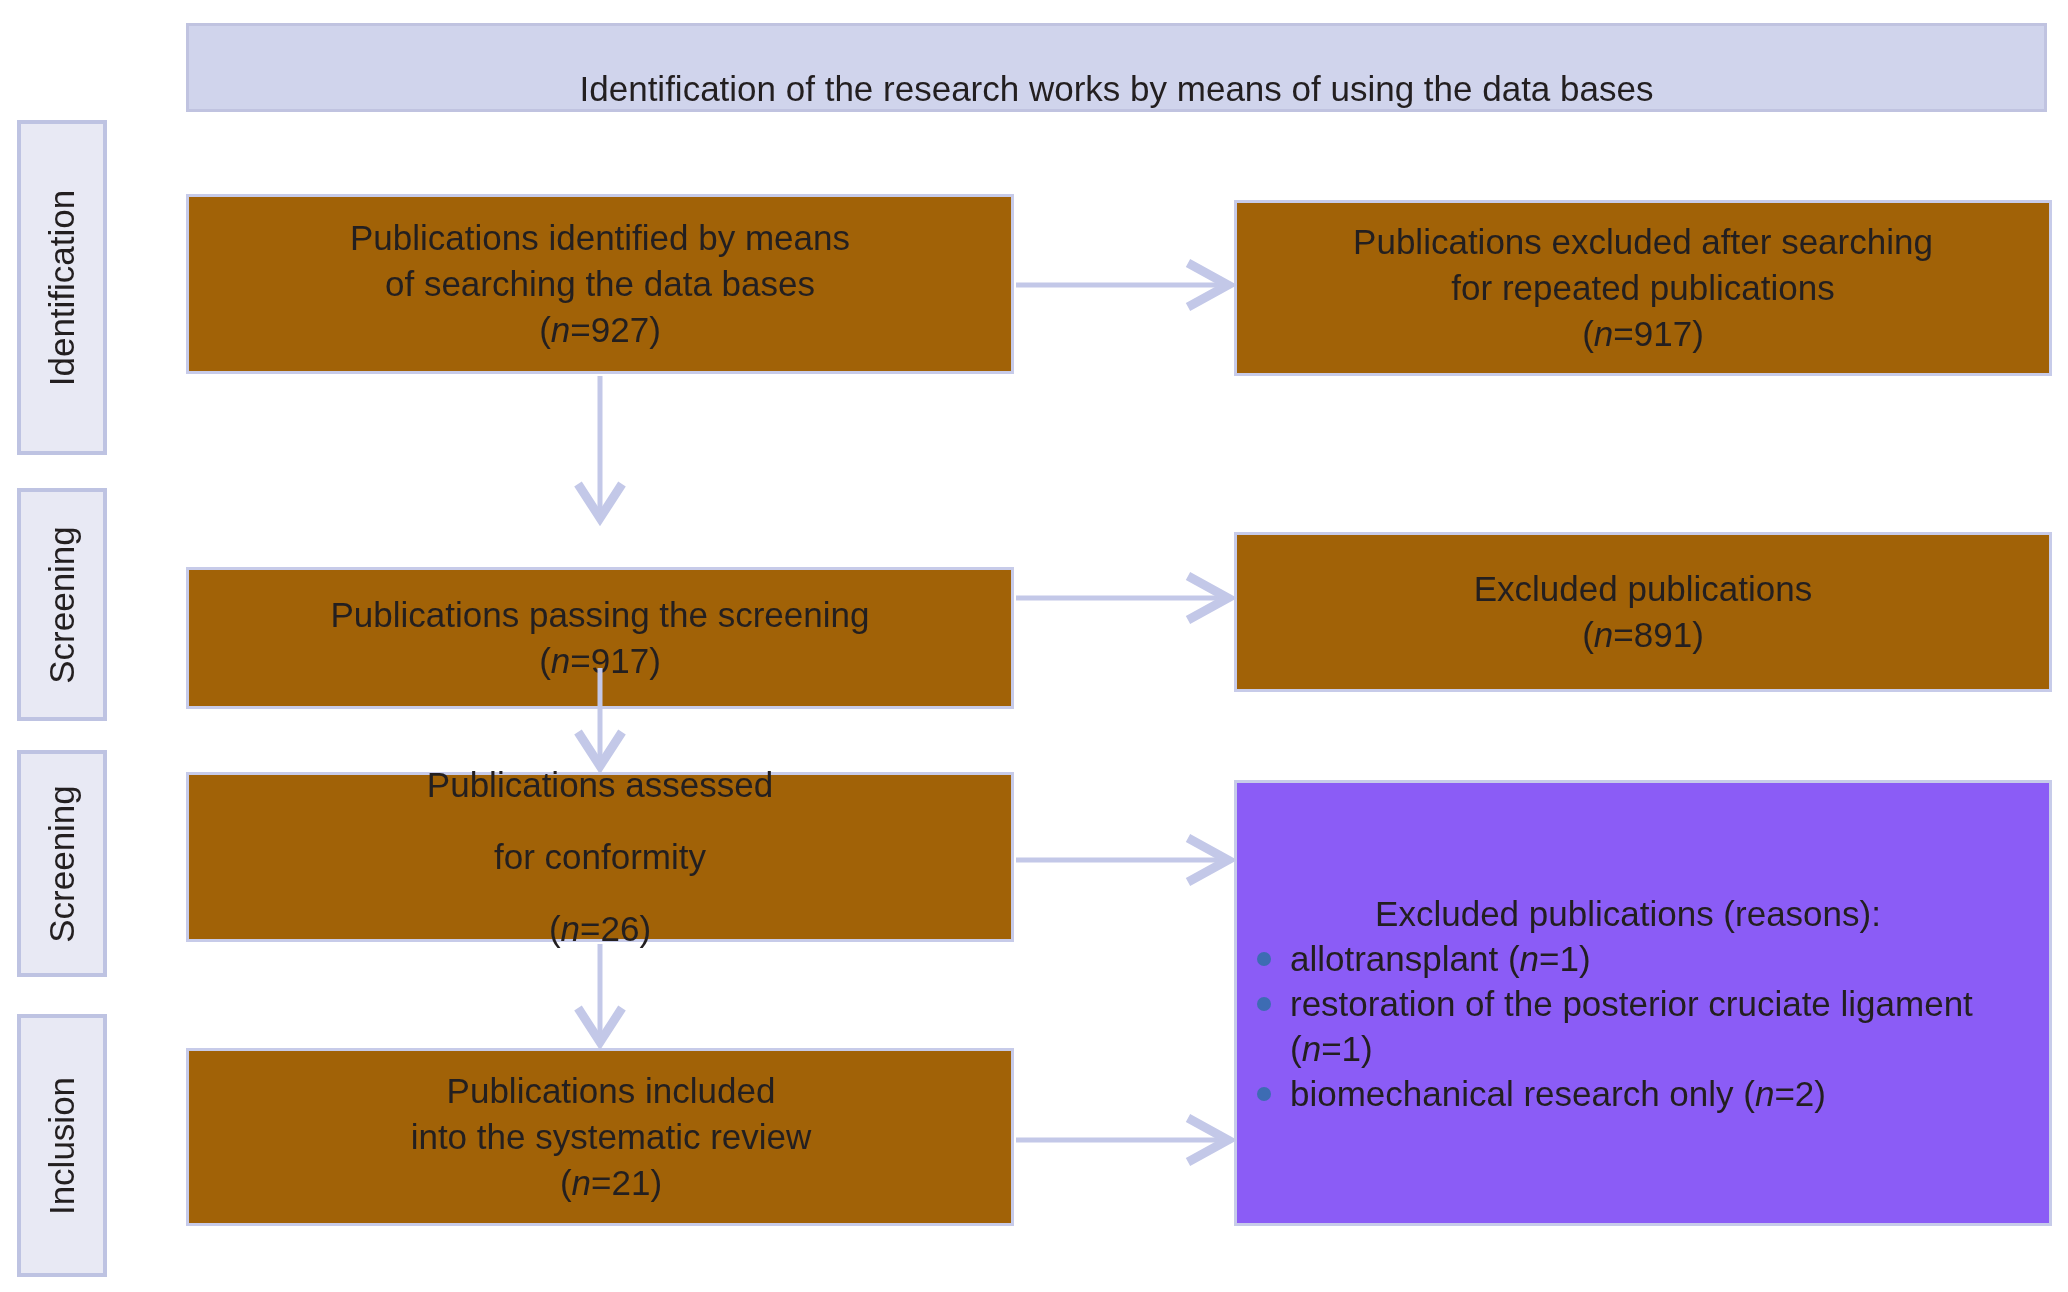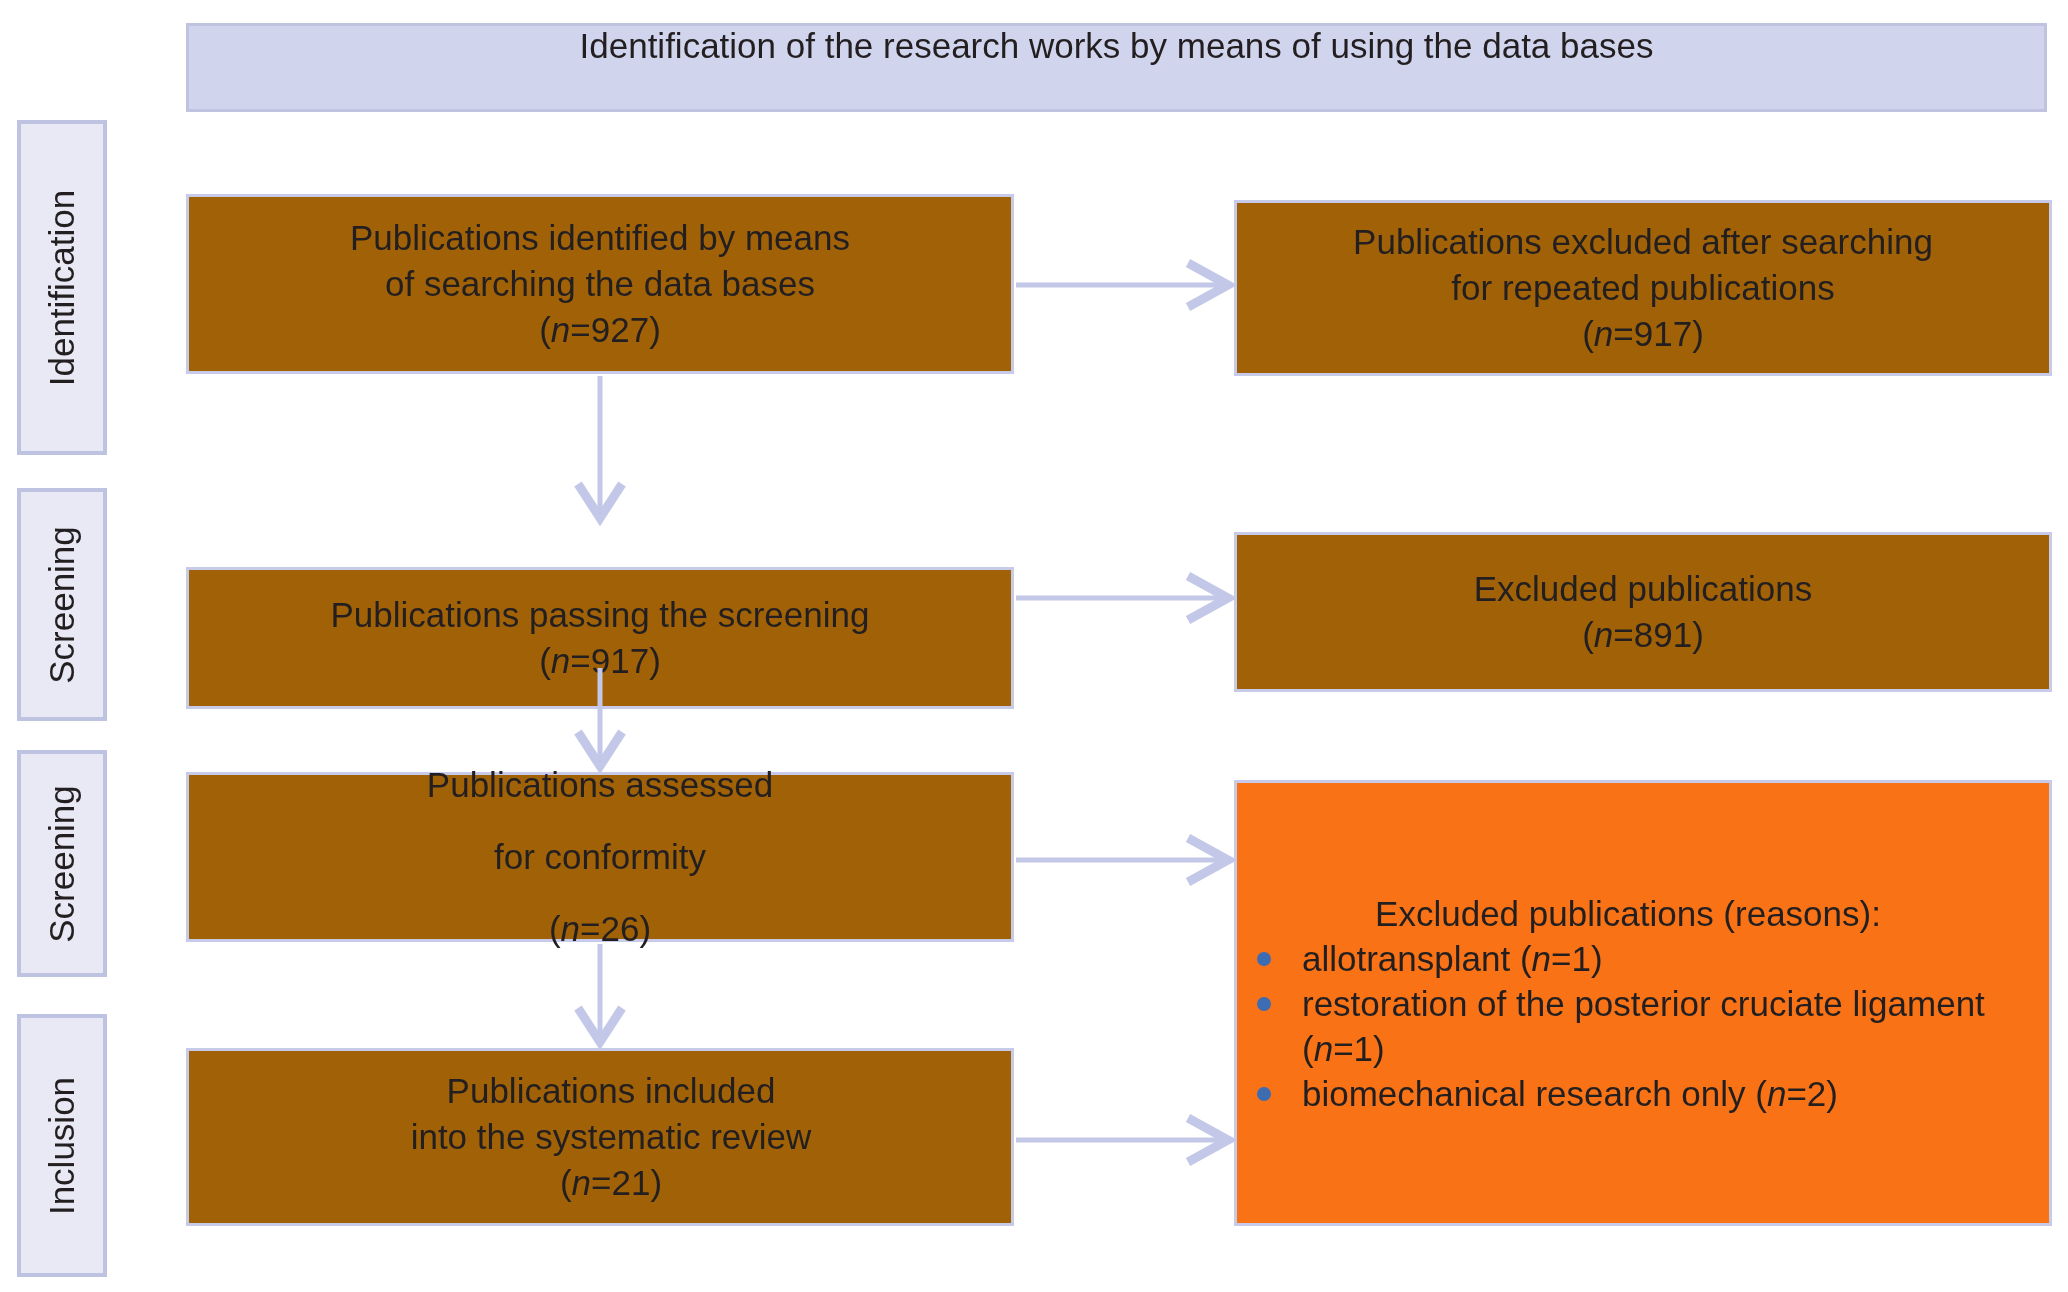--- a/index.html
+++ b/index.html
@@ -19,21 +19,21 @@
     background:#ffffff;
     font-family:"Liberation Sans", sans-serif;
     color:var(--text);
     overflow:hidden;
   }
   .banner{
     position:absolute;left:186px;top:23px;width:1861px;height:89px;
     background:var(--accent-fill);
     border:3px solid var(--accent-border);
     box-sizing:border-box;
-    display:flex;align-items:flex-start;justify-content:center;
+    display:flex;align-items:flex-end;justify-content:center;
     font-size:35px;
   }
   .stage{
     position:absolute;left:17px;width:90px;
     background:var(--panel-fill);
     border:4px solid var(--panel-border);
     box-sizing:border-box;
     display:flex;align-items:center;justify-content:center;
   }
   .stage .vtext{
@@ -46,32 +46,32 @@
     background:#a16207;
     border:3px solid var(--box-border);
     box-sizing:border-box;
     display:flex;flex-direction:column;align-items:center;justify-content:center;
     text-align:center;
     font-size:35px;line-height:46px;
   }
   .fbox .ln{display:block;}
   .reasons{
     position:absolute;
-    background:#f97316;
+    background:#8b5cf6;
     border:3px solid var(--box-border);
     box-sizing:border-box;
     display:flex;flex-direction:column;justify-content:center;
     font-size:35px;line-height:45px;
     padding:10px 30px 10px 0;
   }
   .reasons .heading{text-align:center;display:block;margin-bottom:0;}
   .reasons ul{
     list-style:none;margin:0;padding:0 10px 0 20px;
   }
-  .reasons li{display:flex;align-items:flex-start;gap:12px;}
+  .reasons li{display:flex;align-items:flex-start;}
   .reasons .dot{
     flex:0 0 auto;
     width:14px;height:14px;border-radius:50%;
     background:var(--bullet);
     margin:16px 19px 0 0;
   }
   .reasons .btxt{flex:1 1 auto;}
   svg.arrows{position:absolute;left:0;top:0;pointer-events:none;}
   svg.arrows .shaft{stroke:var(--arrow);stroke-width:5;fill:none;}
   svg.arrows .head{stroke:var(--arrow);stroke-width:9;fill:none;stroke-linejoin:miter;stroke-linecap:butt;}

